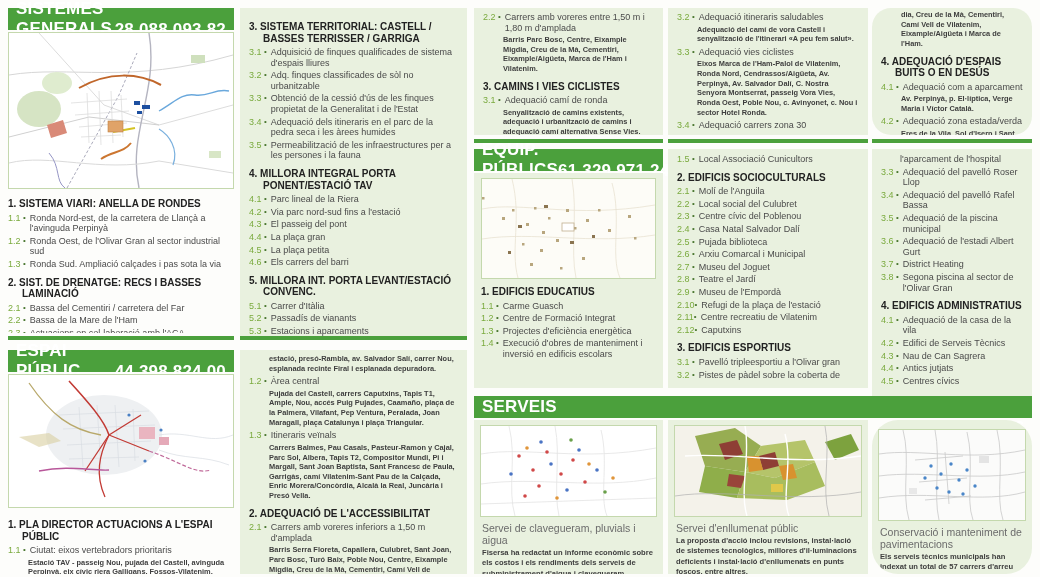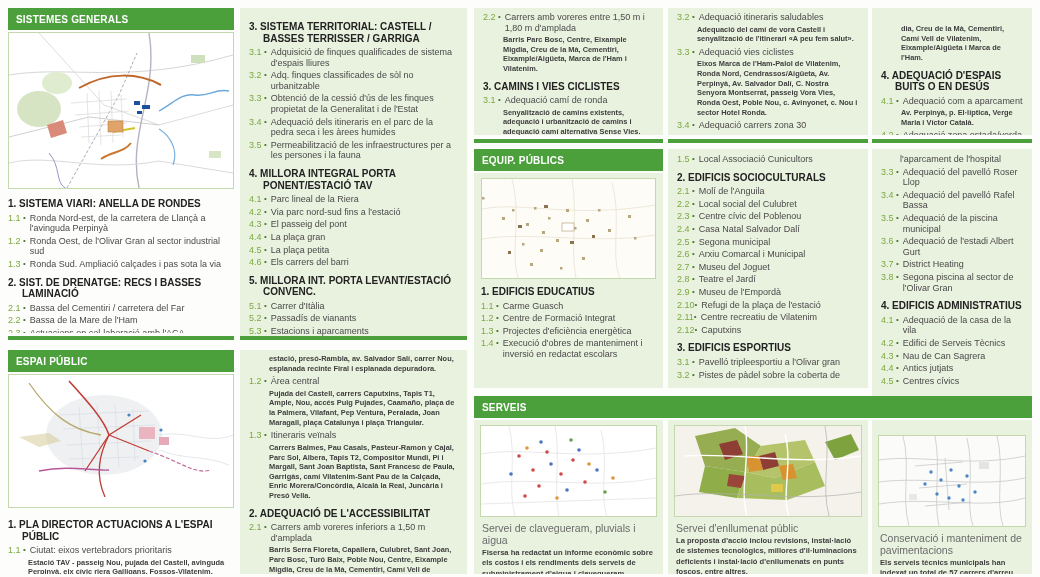--- a/index.html
+++ b/index.html
@@ -2,21 +2,21 @@
 <html><head>
 <meta charset="utf-8">
 <style>
   * { margin:0; padding:0; box-sizing:border-box; }
   html,body { background:#fdfdfb; }
   body { font-family:"Liberation Sans", sans-serif; }
   .page { position:relative; width:1040px; height:577px; background:#fdfdfb; overflow:hidden; }
 
   .hdr { position:absolute; height:22px; background:#4ba03c; color:#fff;
          display:flex; align-items:center; justify-content:space-between;
-         padding:0 8px; font-weight:bold; font-size:10px; letter-spacing:.2px; }
+         padding:0 8px; font-weight:bold; font-size:17px; letter-spacing:.2px; }
   .hdr .amt { font-weight:bold;margin-top:41px; }
 
   .divider { position:absolute; height:4px; background:#4ba03c; }
 
   .panel { position:absolute; background:#e9f1df; padding:6px 9px; overflow:hidden; }
   .plain { position:absolute; overflow:hidden; }
 
   .mapbox { position:absolute; background:#ffffff; border:1px solid #c4d8ad; overflow:hidden; }
   .mapbox.inset { position:relative; margin:0 0 5px 0; }
   .mapbox svg { display:block; }
@@ -325,21 +325,21 @@
           <span class="txt">Centre de Formació Integrat</span>
         </div>
         <div class="it">
           <span class="num">1.3</span>
           <span class="blt">•</span>
           <span class="txt">Projectes d'eficiència energètica</span>
         </div>
         <div class="it">
           <span class="num">1.4</span>
           <span class="blt">•</span>
-          <span class="txt">Execució d'obres de manteniment i inversió en redactat escolars</span>
+          <span class="txt">Execució d'obres de manteniment i inversió en edificis escolars</span>
         </div>
       </div>
   </div>
 
   <div class="panel" style="left:668px; top:8px; width:200px; height:127px; padding-top:2px;">
       <div class="it">
         <span class="num">3.2</span>
         <span class="blt">•</span>
         <span class="txt">Adequació itineraris saludables</span>
       </div>
@@ -381,21 +381,21 @@
         <span class="txt">Centre cívic del Poblenou</span>
       </div>
       <div class="it">
         <span class="num">2.4</span>
         <span class="blt">•</span>
         <span class="txt">Casa Natal Salvador Dalí</span>
       </div>
       <div class="it">
         <span class="num">2.5</span>
         <span class="blt">•</span>
-        <span class="txt">Segona municipal</span>
+        <span class="txt">Pujada biblioteca</span>
       </div>
       <div class="it">
         <span class="num">2.6</span>
         <span class="blt">•</span>
         <span class="txt">Arxiu Comarcal i Municipal</span>
       </div>
       <div class="it">
         <span class="num">2.7</span>
         <span class="blt">•</span>
         <span class="txt">Museu del Joguet</span>
@@ -431,21 +431,21 @@
         <span class="blt">•</span>
         <span class="txt">Pavelló tripleesportiu a l'Olivar gran</span>
       </div>
       <div class="it">
         <span class="num">3.2</span>
         <span class="blt">•</span>
         <span class="txt">Pistes de pàdel sobre la coberta de</span>
       </div>
     </div>
 
-  <div class="panel" style="left:872px; top:8px; width:160px; height:127px; padding-top:16px;">
+  <div class="panel" style="left:872px; top:8px; width:160px; height:127px; padding-top:2px;border-radius:19px;">
       <div class="sub">dia, Creu de la Mà, Cementiri, Camí Vell de Vilatenim, Eixample/Aigüeta i Marca de l'Ham.</div>
       <div class="gh">4. ADEQUACIÓ D'ESPAIS BUITS O EN DESÚS</div>
       <div class="it">
         <span class="num">4.1</span>
         <span class="blt">•</span>
         <span class="txt">Adequació com a aparcament</span>
       </div>
       <div class="sub">Av. Perpinyà, p. El·líptica, Verge Maria i Víctor Català.</div>
       <div class="it">
         <span class="num">4.2</span>
@@ -585,21 +585,21 @@
         <g fill="#6aa04a">
             <circle cx="90" cy="14" r="1.8"></circle>
             <circle cx="124" cy="66" r="1.8"></circle>
           </g>
       </svg>
     </div>
     <div class="sv-title">Servei de clavegueram, pluvials i aigua</div>
     <div class="sv-body">Fisersa ha redactat un informe econòmic sobre els costos i els rendiments dels serveis de subministrament d'aigua i clavegueram.</div>
   </div>
 
-  <div class="panel" style="left:872px; top:420px; width:160px; height:154px; padding:15px 6px;">
+  <div class="panel" style="left:872px; top:420px; width:160px; height:154px; padding:9px 6px;border-radius:26px;">
     <div class="mapbox inset" style="width:148px; height:92px;">
       <svg width="146" height="90" viewBox="0 0 146 90">
         <rect width="146" height="90" fill="#fbfbfa"></rect>
         <g stroke="#c9c9c9" stroke-width=".8" fill="none">
           <path d="M0,24 C40,18 90,32 146,20 M0,46 C46,40 100,52 146,42 M0,68 C50,60 104,74 146,62 M24,0 C32,30 22,62 30,90 M56,0 C62,30 54,64 60,90 M88,2 C96,34 86,68 94,90 M118,0 C126,32 116,66 124,90"></path>
           <path d="M36,30 L84,26 M40,52 L88,48 M46,70 L92,66 M66,22 L70,74"></path>
         </g>
         <g fill="#4a86c8">
           <circle cx="52" cy="36" r="1.7"></circle>
             <circle cx="62" cy="44" r="1.7"></circle>

